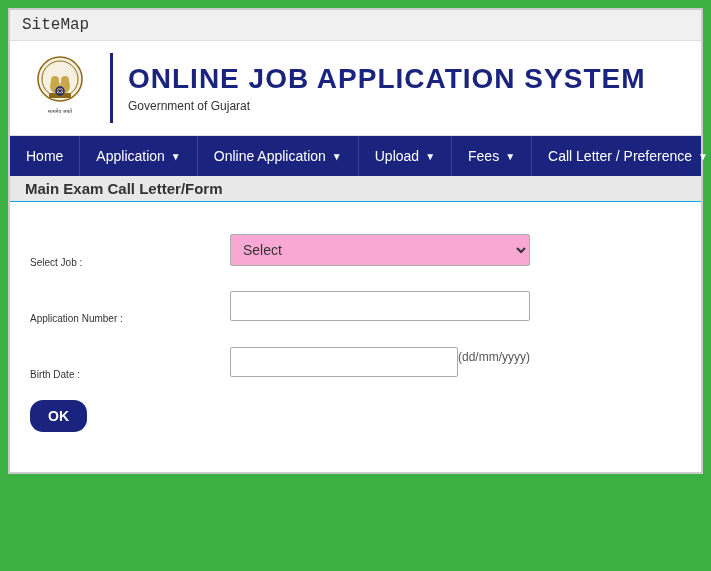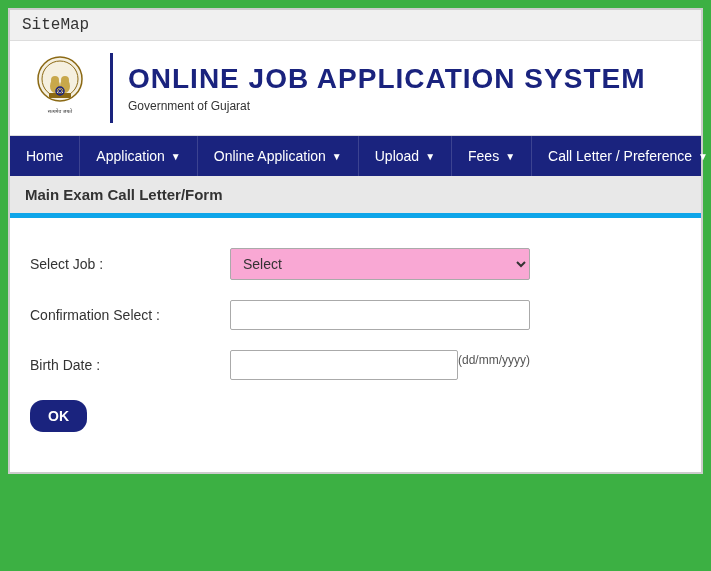--- a/index.html
+++ b/index.html
@@ -79,39 +79,40 @@
       gap: 4px;
       white-space: nowrap;
       border-right: 1px solid rgba(255,255,255,0.15);
     }
     .nav-item .arrow {
       font-size: 10px;
       margin-left: 2px;
     }
     .page-title-bar {
       background: #e8e8e8;
-      padding: 10px 15px;
+      padding: 4px 15px;
       font-size: 15px;
       font-weight: bold;
       color: #333;
-      border-bottom: 5px solid #0ea5e9;
+      border-bottom: 1px solid #0ea5e9;
     }
     .form-section {
       padding: 30px 20px 40px 20px;
     }
     .form-row {
       display: flex;
       align-items: center;
       margin-bottom: 20px;
     }
     .form-label {
       width: 200px;
-      font-size: 14px;
+      font-size: 10px;
       color: #333;
       flex-shrink: 0;
+      margin-top: 25px;
     }
     .form-input {
       width: 300px;
     }
     .form-input select {
       width: 100%;
       padding: 6px 8px;
       font-size: 14px;
       border: 1px solid #aaa;
       background: #f9a8d4;
@@ -227,21 +228,21 @@
       <div class="form-row">
         <div class="form-label">Select Job :</div>
         <div class="form-input">
           <select>
             <option value="">Select</option>
           </select>
         </div>
       </div>
 
       <div class="form-row">
-        <div class="form-label">Confirmation Select :</div>
+        <div class="form-label">Application Number :</div>
         <div class="form-input">
           <input type="text" value="" style="">
         </div>
       </div>
 
       <div class="form-row">
         <div class="form-label">Birth Date :</div>
         <div class="form-input">
           <div class="date-field-wrapper">
             <input type="text" value="" style="">

